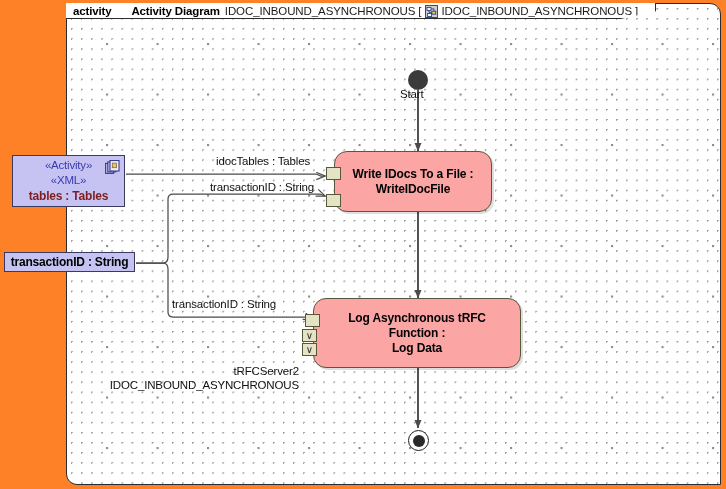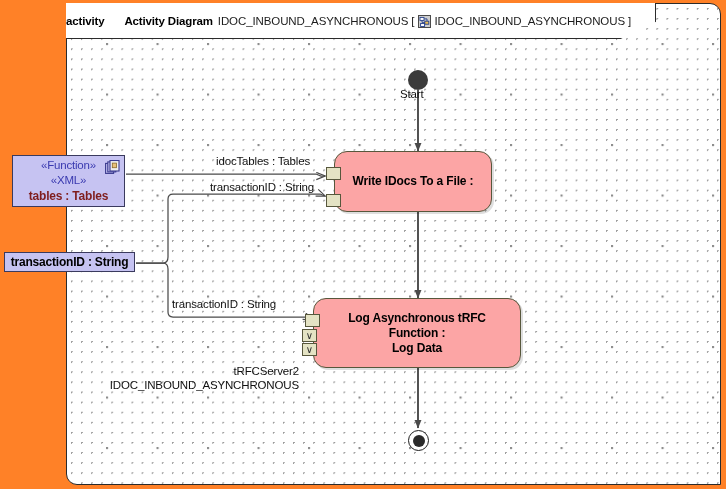--- a/index.html
+++ b/index.html
@@ -48,29 +48,29 @@
       radial-gradient(circle at 1px 1px, #8d8d8d 1.3px, rgba(255,255,255,0) 1.6px);
     background-size: 10.1px 10.1px, 50.5px 50.5px;
     background-position: 4px 4px, 39px 39px;
   }
 
   
   .frame-tab {
     position: absolute;
     left: 66px;
     top: 3px;
-    height: 36px;
+    height: 16px;
     background: #ffffff;
     border: 1px solid #2b2b2b;
     border-top: none;
     border-left: none;
     box-sizing: border-box;
     display: flex;
     align-items: center;
-    padding: 0 5px 0 0;
+    padding: 0 5px 0 7px;
     white-space: nowrap;
     -webkit-clip-path: polygon(0 0, 100% 0, 100% 52%, 94% 100%, 0 100%);
     clip-path: polygon(0 0, 100% 0, 100% 52%, 94% 100%, 0 100%);
   }
   .tab-kind {
     font-size: 11.5px;
     font-weight: bold;
     color: #000;
     letter-spacing: -0.15px;
   }
@@ -267,20 +267,21 @@
     <div class="node-label lbl-right" style="left:60px; top:325px; width:172px;">tRFCServer2</div>
 
     <div class="node-label lbl-right" style="left:10px; top:339px; width:222px;">IDOC_INBOUND_ASYNCHRONOUS</div>
 
     <div class="node-label" style="left:333px; top:48px;">Start</div>
     <div class="init-node" style="left:341px; top:66px;"></div>
 
     <div class="activity-node" style="left:267px; top:147px; width:158px; height:61px;">
       <span>
         <span>Write IDocs To a File :</span>
+        <span>WriteIDocFile</span>
       </span>
     </div>
     <div class="pin" style="left:259px; top:163px;"></div>
     <div class="pin" style="left:259px; top:190px;"></div>
 
     <div class="activity-node" style="left:246px; top:294px; width:208px; height:70px;">
       <span>
         <span>Log Asynchronous tRFC Function :</span>
         <span>Log Data</span>
       </span>
@@ -309,21 +310,21 @@
         <path d="M4,5.6 L4,7.4 L9,7.4" fill="none" stroke="#26408b" stroke-width="0.9"></path>
         <rect x="6.8" y="6.2" width="4" height="3" fill="#f2c14e" stroke="#26408b" stroke-width="0.9"></rect>
         <rect x="2.6" y="8.5" width="4" height="3" fill="#ffffff" stroke="#26408b" stroke-width="0.9"></rect>
       </svg>
     </span>
     <span class="tab-ctx">IDOC_INBOUND_ASYNCHRONOUS</span>
     <span class="tab-brk">]</span>
   </div>
 
   <div class="object-node" style="left:12px; top:155px; width:113px; height:52px;">
-    <div class="obj-stereo" style="margin-top:2px;">«Function»</div>
+    <div class="obj-stereo" style="margin-top:2px;">«Activity»</div>
     <div class="obj-stereo">«XML»</div>
     <div class="obj-title">tables : Tables</div>
     <span class="obj-icon">
       <svg width="15" height="14" viewBox="0 0 15 14">
         <rect x="0.6" y="3.4" width="8" height="10" fill="#C6C3F2" stroke="#3a3a8e" stroke-width="1.1"></rect>
         <rect x="2.8" y="1.9" width="8" height="10" fill="#C6C3F2" stroke="#3a3a8e" stroke-width="1.1"></rect>
         <rect x="5.0" y="0.5" width="9" height="10.5" fill="#efefef" stroke="#3a3a8e" stroke-width="1.1"></rect>
         <rect x="7.3" y="3.1" width="4.2" height="4.6" fill="#e8c07a" stroke="#8a6a2a" stroke-width="0.8"></rect>
       </svg>
     </span>

